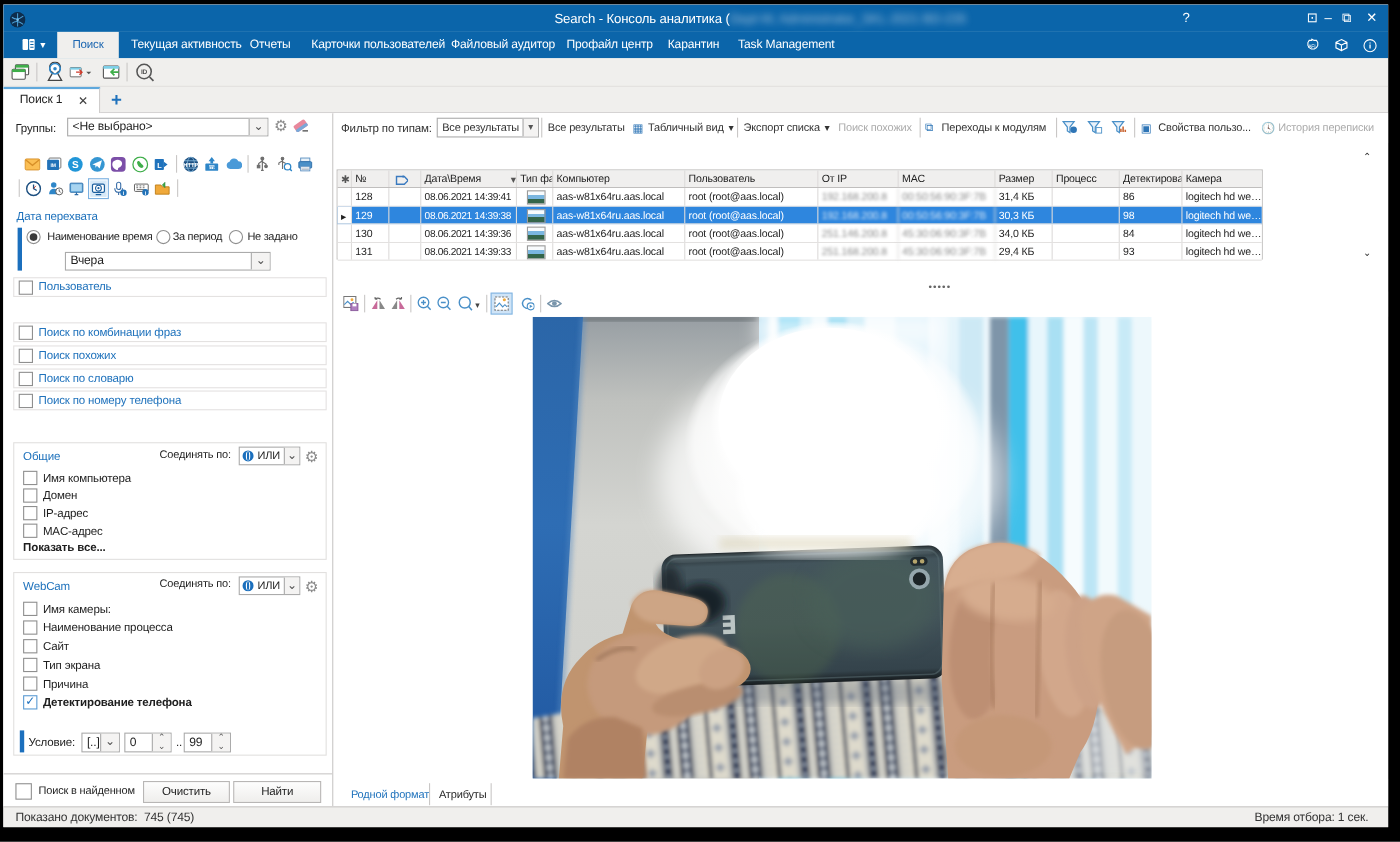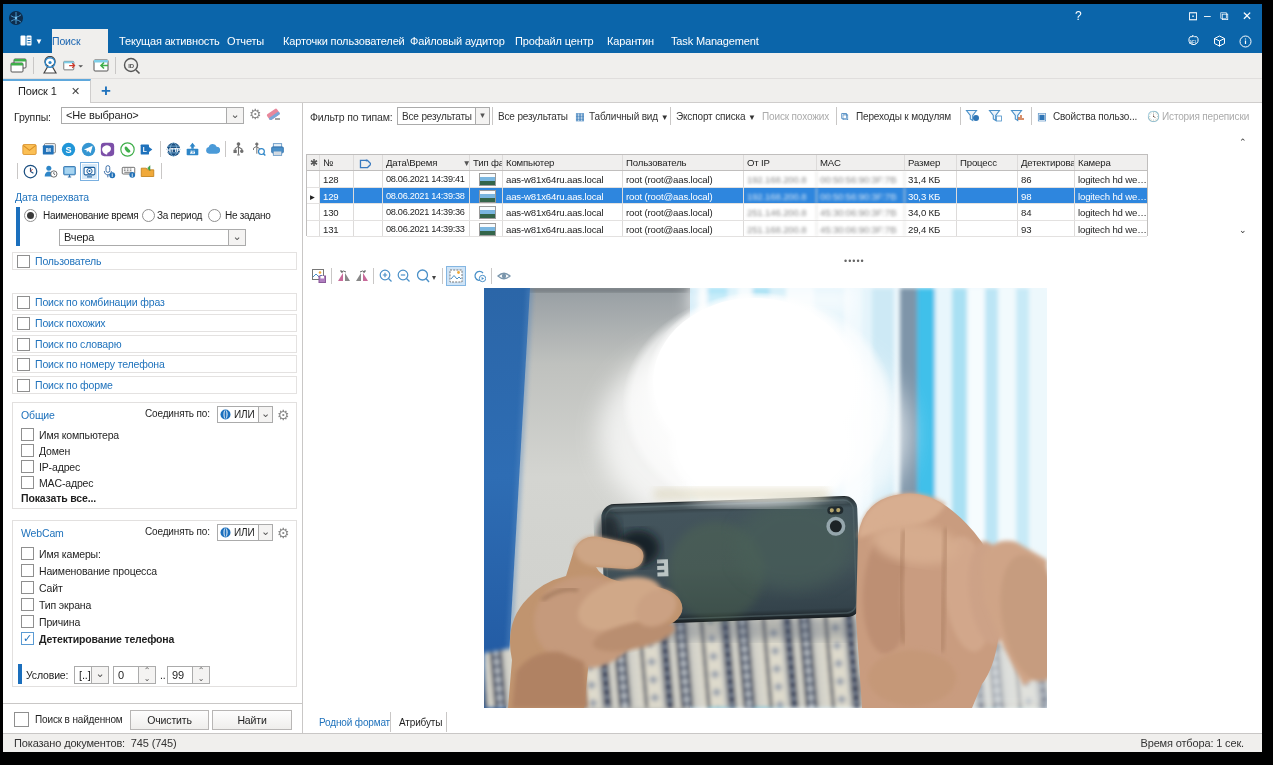--- a/index.html
+++ b/index.html
@@ -4,21 +4,21 @@
 html,body{width:1273px;height:765px;overflow:hidden;background:#000;font-family:"Liberation Sans",sans-serif;font-size:10.5px;letter-spacing:-0.15px;color:#1e1e1e}
 .abs{position:absolute}
 #win{position:absolute;left:3px;top:4px;width:1259px;height:748px;background:#fff;overflow:hidden}
 #titlebar{position:absolute;left:0;top:0;width:100%;height:25px;background:#0b65aa}
 #title{position:absolute;left:501px;top:6px;color:#fff;font-size:12px;white-space:nowrap}
 .blurbox{display:inline-block;filter:blur(3.5px);color:#b9cfe2;opacity:0.85}
 #logo{position:absolute;left:6px;top:7px;width:14px;height:14px;border-radius:50%;background:#0d2c4a}
 #wbtns{position:absolute;right:14px;top:5px;color:#fff;font-size:12px}
 #menubar{position:absolute;left:0;top:25px;width:100%;height:24px;background:#0b65aa}
 .mtab{position:absolute;top:0;height:24px;line-height:24px;color:#fff;font-size:11px;white-space:nowrap}
-#mtab-active{position:absolute;left:49px;top:0;height:24px;width:56px;background:#f0efed;color:#1b66b1;text-align:left;line-height:24px}
+#mtab-active{position:absolute;left:49px;top:0;height:24px;width:56px;background:#f0efed;color:#1b66b1;text-align:center;line-height:24px}
 #toolbar1{position:absolute;left:0;top:49px;width:100%;height:26px;background:#f0efed;border-bottom:1px solid #e0dedd}
 #tabrow{position:absolute;left:0;top:75px;width:100%;height:24px;background:#f0efed;border-bottom:1px solid #cfcdcc}
 #tab1{position:absolute;left:0;top:0;width:88px;height:24px;background:#fff;border-right:1px solid #cfcdcc;border-top:2px solid #5fa8dc;font-size:11px;color:#222}
 #main{position:absolute;left:0;top:99px;width:100%;bottom:19px;background:#fff}
 #lpanel{position:absolute;left:0;top:0;width:300px;height:100%;background:#fff;border-right:1px solid #c9c7c6}
 #rpanel{position:absolute;left:301px;top:0;right:0;height:100%;background:#fff}
 #statusbar{position:absolute;left:0;bottom:0;width:100%;height:19px;background:#f0efed;border-top:1px solid #c9c7c6;font-size:11px;color:#333}
 .combo{position:absolute;background:#fff;border:1px solid #ababab;font-size:11px}
 .combo .arr{position:absolute;right:0;top:0;bottom:0;width:17px;background:#f4f3f2;border-left:1px solid #ababab;text-align:center;color:#555}
 .chk{position:absolute;width:13px;height:13px;border:1px solid #8f8f8f;background:#fff}
@@ -46,20 +46,21 @@
 .dt{font-size:9.2px;letter-spacing:-0.3px}
 </style></head>
 <body>
 <div id="win">
   <div id="titlebar">
     <svg id="logo" style="position:absolute;left:6px;top:7px" width="15" height="15" viewBox="0 0 15 15">
         <circle cx="7.5" cy="7.5" r="7" fill="#0e2d4d"></circle>
         <path d="M7.5 1 v13 M2 5 q5 4 11-1 M2 11 q5-4 11 1" stroke="#4aa0d8" stroke-width="1" fill="none"></path>
         <circle cx="7.5" cy="7.5" r="1.3" fill="#7ec3ec"></circle>
       </svg>
+    <div id="title">Search - Консоль аналитика (<span class="blurbox">Dept-W, Administrator_SKL-2021 BD-235</span></div>
     <div id="wbtns">
         <span class="abs" style="left:-173px;top:0">?</span>
         <span class="abs" style="left:-60px;top:0">⊡</span>
         <span class="abs" style="left:-44px;top:0">–</span>
         <span class="abs" style="left:-28px;top:0">⧉</span>
         <span class="abs" style="left:-6px;top:0">✕</span>
       </div>
   </div>
   <div id="menubar">
     <svg class="abs" style="left:17px;top:6px" width="12" height="11" viewBox="0 0 12 11">
@@ -280,24 +281,20 @@
           <div class="chk"></div>
           <span class="bluetext">Поиск похожих</span>
         </div>
       <div class="cbrow" style="top:232px">
           <div class="chk"></div>
           <span class="bluetext">Поиск по словарю</span>
         </div>
       <div class="cbrow" style="top:252px">
           <div class="chk"></div>
           <span class="bluetext">Поиск по номеру телефона</span>
-        </div>
-      <div class="cbrow" style="top:273px">
-          <div class="chk"></div>
-          <span class="bluetext">Поиск по форме</span>
         </div>
       <div class="section" style="top:299px;height:107px">
         <span class="abs bluetext" style="left:8px;top:6px">Общие</span>
         <span class="abs" style="left:132px;top:5px;font-size:10px">Соединять по:</span>
         <div class="combo" style="left:204px;top:3px;width:56px;height:17px">
             <svg style="position:absolute;left:2px;top:2px" width="11" height="11" viewBox="0 0 11 11">
               <circle cx="5.5" cy="5.5" r="5" fill="#1b6fbd"></circle>
               <ellipse cx="5.5" cy="5.5" rx="2" ry="4.2" fill="#fff"></ellipse>
               <ellipse cx="5.5" cy="5.5" rx="1" ry="4.2" fill="#1b6fbd"></ellipse>
             </svg>

